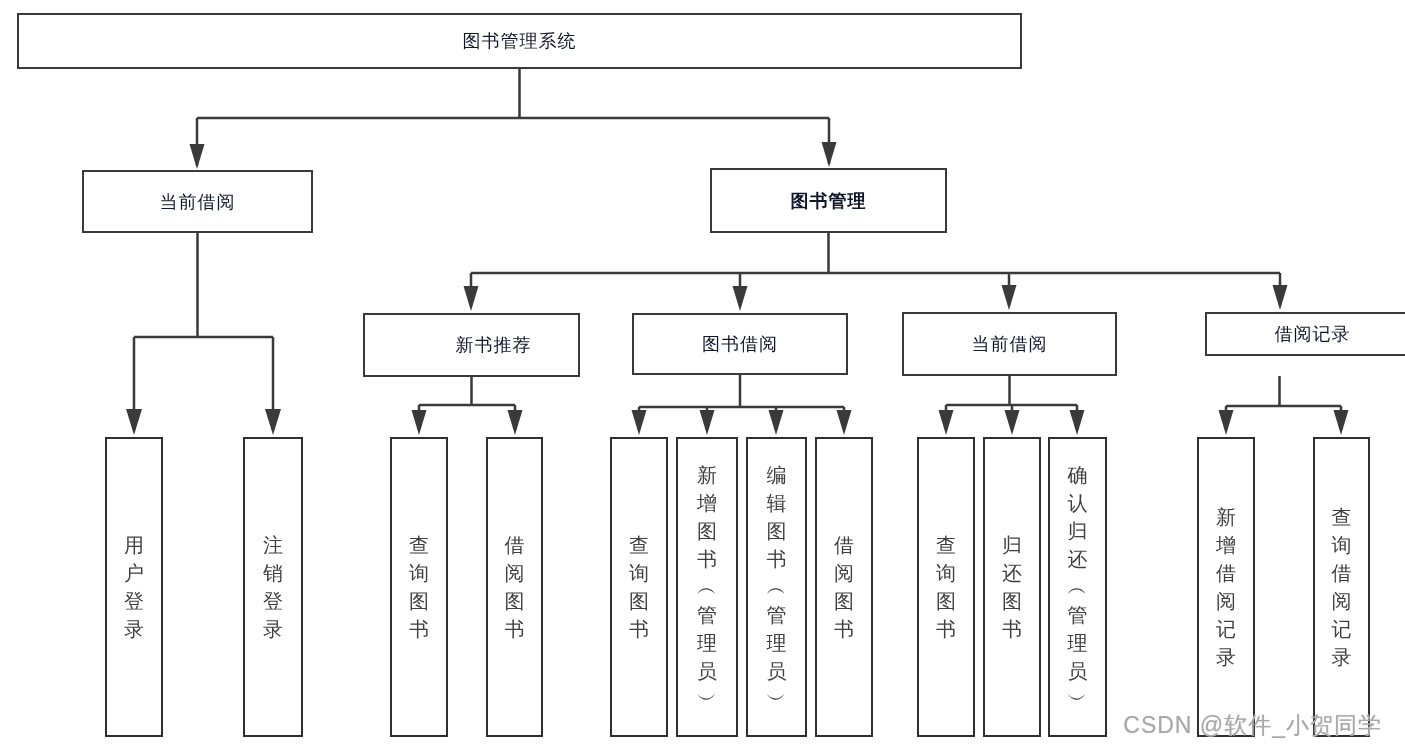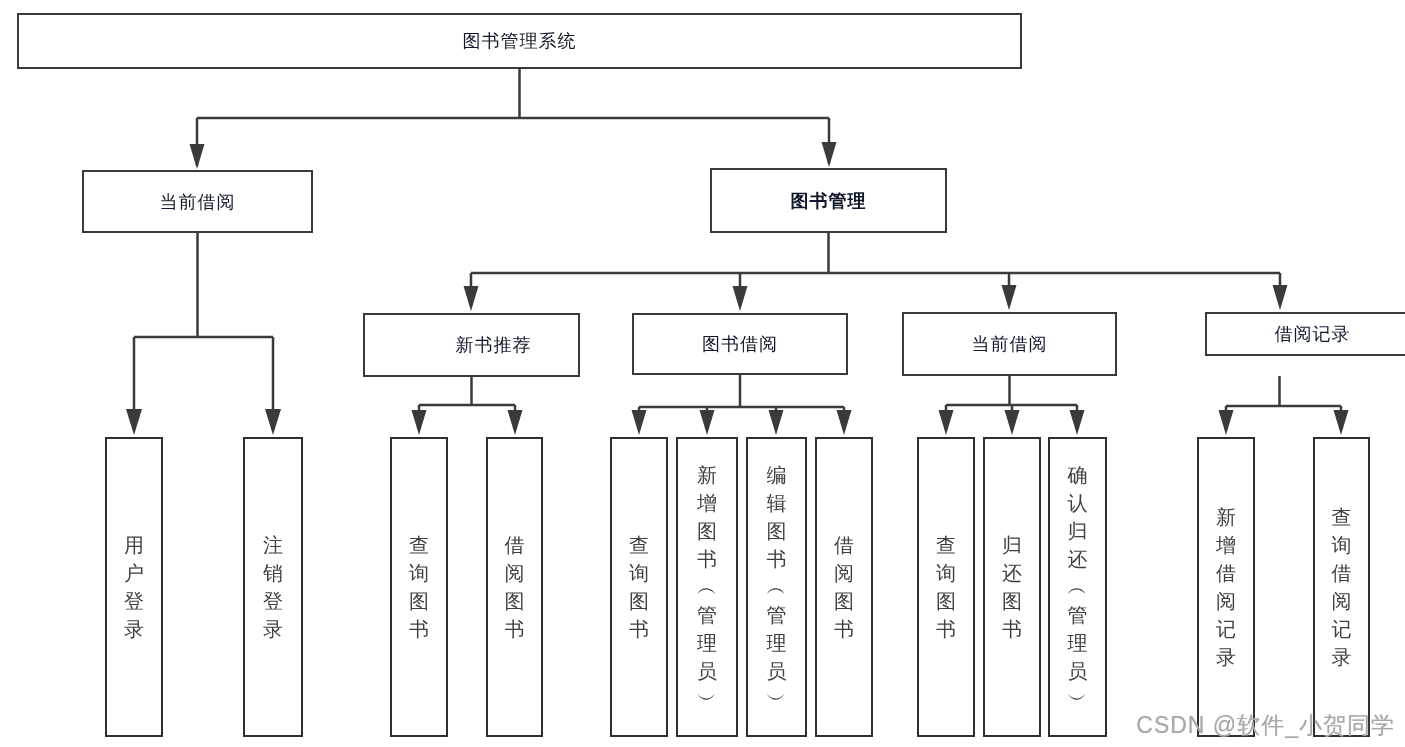--- a/index.html
+++ b/index.html
@@ -30,21 +30,21 @@
     display:flex;align-items:center;justify-content:center;
     color:#3f3f3f;
     font-size:20px;
   }
   .vchar{display:block;text-align:center;line-height:28px;}
   #wires{position:absolute;left:0;top:0;width:1405px;height:747px;}
   #wires path{stroke:#3a3a3a;stroke-width:2.5;fill:none;}
   #wires polygon{fill:#3a3a3a;stroke:none;}
   #watermark{
     position:absolute;
-    right:10px;bottom:6px;
+    right:23px;bottom:6px;
     color:#a8a8a8;
     font-size:23px;
     letter-spacing:1px;
     z-index:5;
     text-shadow:0 0 1px #c9c9c9;
   }
 </style>
 </head>
 <body>
 

